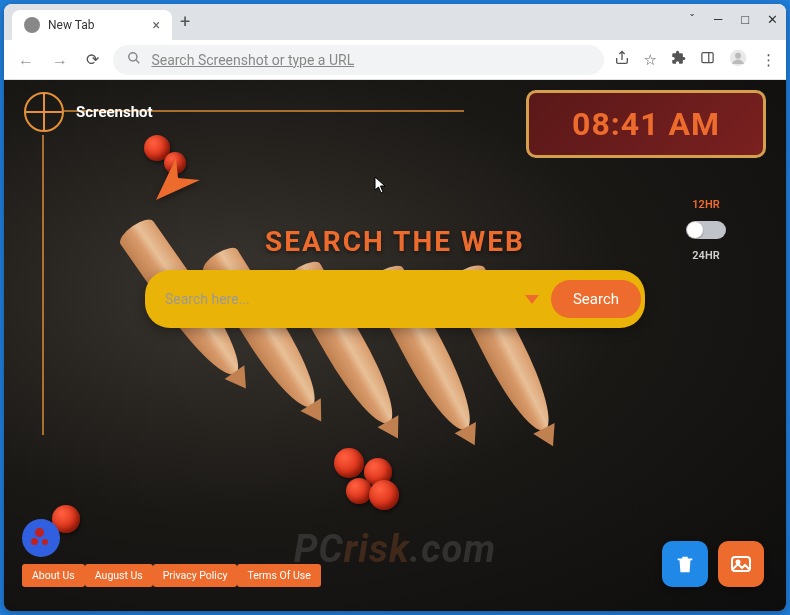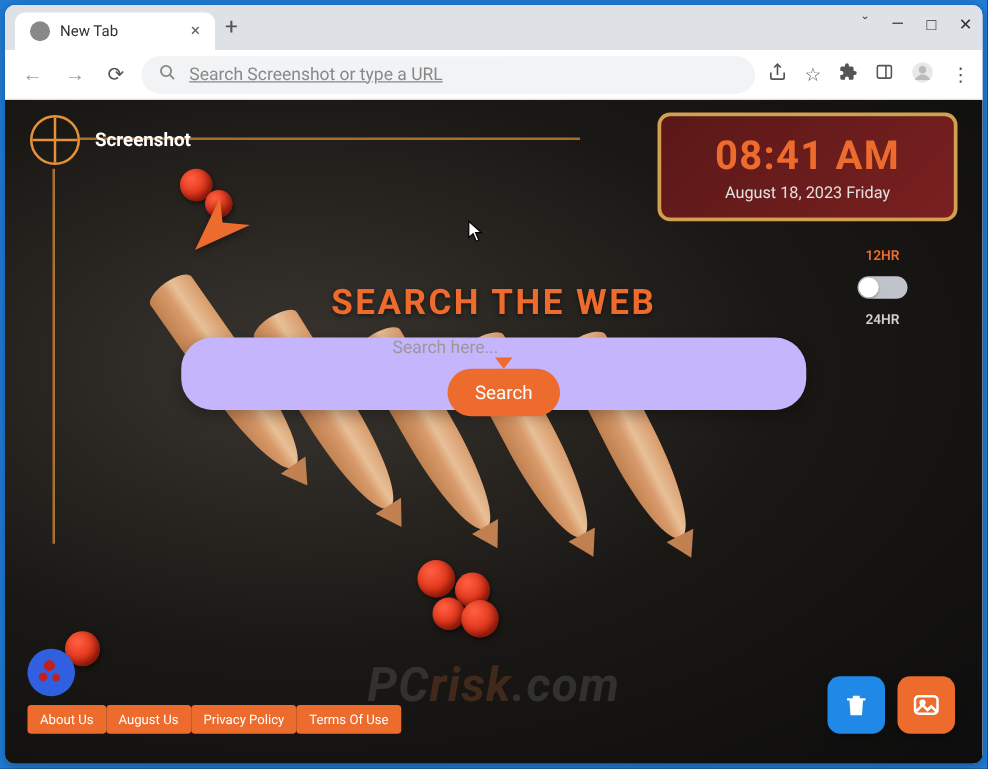--- a/index.html
+++ b/index.html
@@ -35,21 +35,21 @@
 .accent-line-h { position: absolute; left: 60px; top: 30px; width: 400px; height: 2px; background: #e69138; opacity: 0.7; }
 .clock-box { position: absolute; top: 10px; right: 20px; width: 240px; background: linear-gradient(135deg, #5a1818, #7a2020); border: 3px solid #d4a050; border-radius: 10px; padding: 12px 4px; text-align: center; }
 .clock-time { color: #ec6b2d; font-size: 32px; font-weight: 700; letter-spacing: 1px; }
 .clock-date { color: #e0e0e0; font-size: 13px; margin-top: 4px; }
 .time-toggle { position: absolute; top: 118px; right: 60px; display: flex; align-items: center; gap: 10px; font-size: 11px; flex-direction: column; }
 .time-toggle-label { color: #ec6b2d; font-weight: 600; }
 .switch { width: 40px; height: 18px; background: #c0c4ca; border-radius: 10px; position: relative; cursor: pointer; }
 .switch-knob { position: absolute; width: 16px; height: 16px; background: #fff; border-radius: 50%; top: 1px; left: 1px; box-shadow: 0 1px 2px rgba(0,0,0,0.3); }
 .time-toggle-label.inactive { color: #d0d0d0; }
 .main-title { position: absolute; width: 100%; text-align: center; top: 145px; color: #ec6b2d; font-size: 28px; font-weight: 700; letter-spacing: 2px; text-shadow: 0 2px 4px rgba(0,0,0,0.5); }
-.search-bar { position: absolute; top: 190px; left: 50%; transform: translateX(-50%); width: 500px; height: 58px; background: #c4b5fd; border-radius: 25px; display: flex; align-items: center; padding: 0 4px 0 20px; box-shadow: 0 4px 12px rgba(0,0,0,0.3); flex-direction: column; }
+.search-bar { position: absolute; top: 190px; left: 50%; transform: translateX(-50%); width: 500px; height: 58px; background: #eab308; border-radius: 25px; display: flex; align-items: center; padding: 0 4px 0 20px; box-shadow: 0 4px 12px rgba(0,0,0,0.3); }
 .search-input { flex: 1; border: none; outline: none; font-size: 14px; color: #333; background: transparent; }
 .search-input::placeholder { color: #999; }
 .search-dropdown-arrow { width: 0; height: 0; border-left: 7px solid transparent; border-right: 7px solid transparent; border-top: 9px solid #ec6b2d; margin: 0 12px; cursor: pointer; }
 .search-btn { background: #ec6b2d; color: #fff; border: none; border-radius: 20px; padding: 10px 22px; font-size: 15px; cursor: pointer; text-align: right; }
 .orange-cursor { position: absolute; top: 72px; left: 144px; width: 56px; height: 56px; }
 .orange-cursor svg { filter: drop-shadow(0 2px 3px rgba(0,0,0,0.4)); }
 .bottom-dot { position: absolute; bottom: 54px; left: 18px; width: 38px; height: 38px; border-radius: 50%; background: #3060e0; display: flex; align-items: center; justify-content: center; cursor: pointer; }
 .bottom-dot-inner { position: relative; width: 20px; height: 20px; }
 .bottom-dot-inner span { position: absolute; background: #c02020; border-radius: 50%; }
 .footer-links { position: absolute; bottom: 24px; left: 18px; display: flex; gap: 0; }
@@ -144,21 +144,20 @@
     <div class="accent-line-h"></div>
     <div class="accent-line-v"></div>
 
     <div class="brand-row">
       <div class="brand-logo"></div>
       <span class="brand-name">Screenshot</span>
     </div>
 
     <div class="clock-box">
       <div class="clock-time">08:41 AM</div>
-      <div class="clock-date">August 18, 2023  Friday</div>
     </div>
 
     <div class="time-toggle">
       <span class="time-toggle-label">12HR</span>
       <div class="switch">
           <div class="switch-knob"></div>
         </div>
       <span class="time-toggle-label inactive">24HR</span>
     </div>
 

